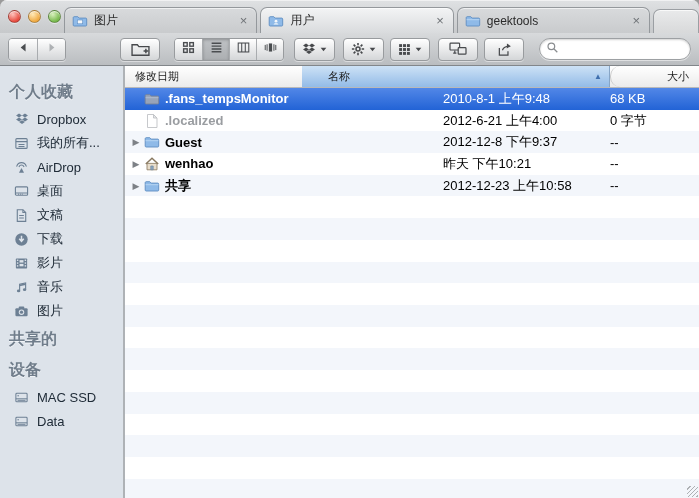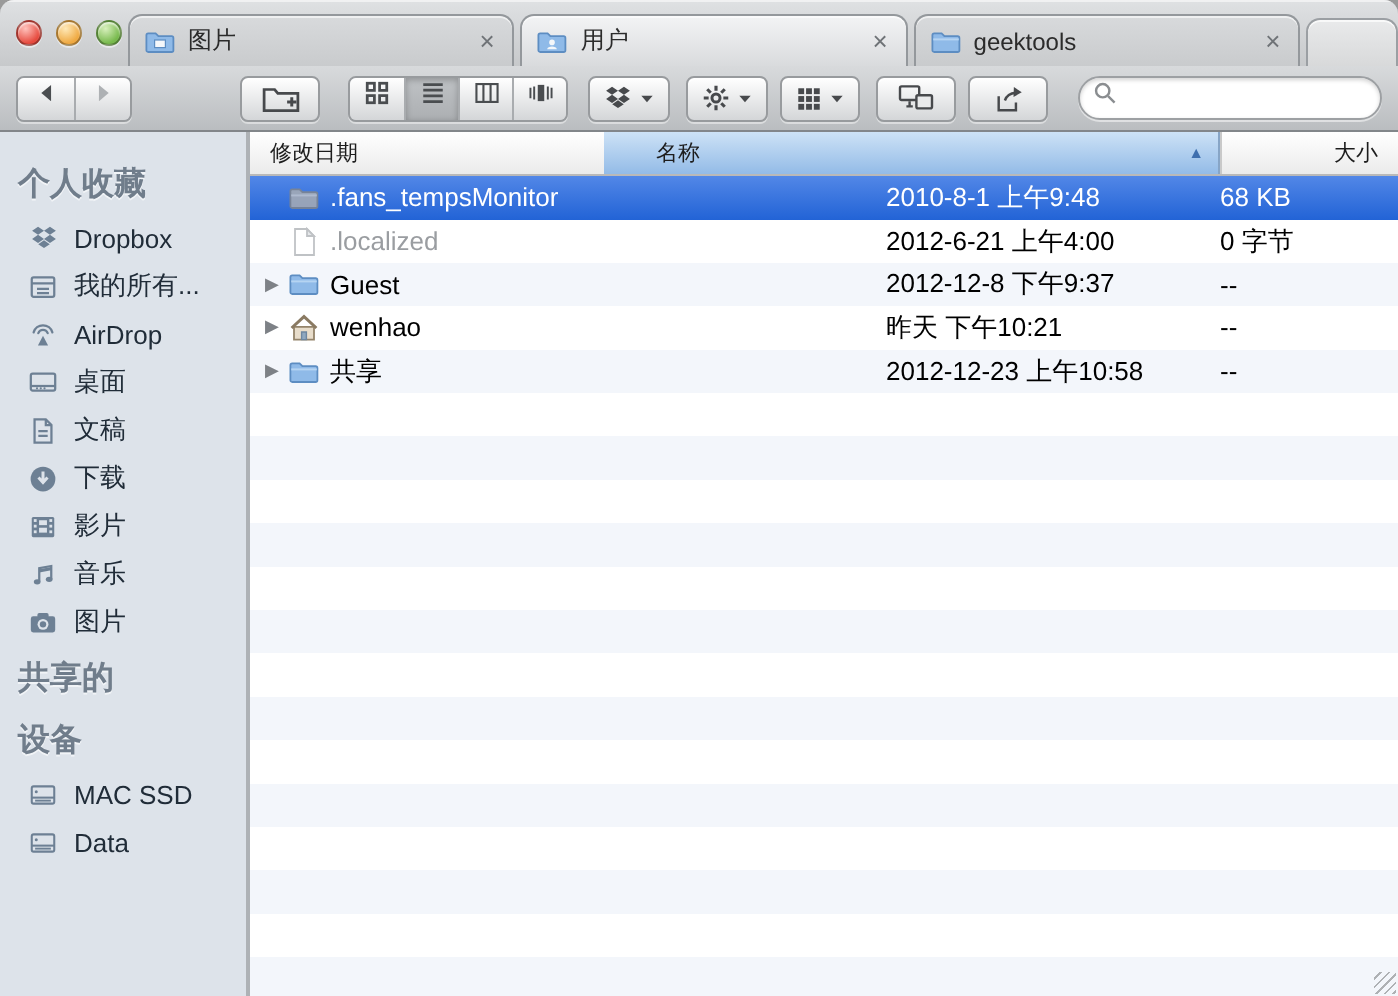--- a/index.html
+++ b/index.html
@@ -61,30 +61,30 @@
   .sb-icon{width:17px;display:flex;justify-content:center;color:#6d8094;}
   .sb-icon svg{display:block;}
 
   .content{flex:1;display:flex;flex-direction:column;background:#fff;position:relative;}
   .listheader{height:22px;display:flex;background:linear-gradient(#ffffff,#ebebeb);
               border-bottom:1px solid #b9b9b9;font-size:11px;color:#1d1d1d;flex:none;}
   .hcell{display:flex;align-items:center;}
   .hname{flex:1;padding-left:26px;background:linear-gradient(#cde2f6,#93bbe7);border-right:1px solid #87a5c6;}
   .hname .sortarrow{margin-left:auto;margin-right:7px;font-size:8px;color:#3f6fae;}
   .hdate{width:177px;padding-left:10px;}
-  .hsize{width:89px;justify-content:flex-end;padding-right:10px;border-left:1px solid #c9c9c9;}
+  .hsize{width:89px;justify-content:flex-end;padding-right:10px;border-left:1px solid #c9c9c9;border-radius:10px;}
 
   .rows{flex:1;background:repeating-linear-gradient(to bottom,#f3f6fb 0px,#f3f6fb 21.7px,#ffffff 21.7px,#ffffff 43.4px);}
   .row{height:21.7px;display:flex;align-items:center;font-size:13px;color:#000;}
   .row.selected{background:linear-gradient(#5287e7,#2263d6);color:#fff;}
   .cell-name{flex:1;display:flex;align-items:center;padding-left:4px;min-width:0;}
   .disclosure{width:14px;font-size:9px;color:#7d8186;text-align:center;flex:none;}
   .row-icon{width:17px;flex:none;margin-right:5px;display:flex;justify-content:center;}
   .row-icon svg{display:block;}
-  .row-label{white-space:nowrap;overflow:hidden;}
+  .row-label{white-space:nowrap;overflow:hidden;font-weight:bold;}
   .row.dim .row-label{color:#9a9da1;}
   .cell-date{width:177px;padding-left:10px;flex:none;}
   .cell-size{width:89px;text-align:left;padding-right:10px;flex:none;}
 
   .grip{position:absolute;right:1px;bottom:1px;width:11px;height:11px;
         background:repeating-linear-gradient(135deg,transparent 0 2px,#aeb1b4 2px 3px);}
 </style>
 </head>
 <body>
 

